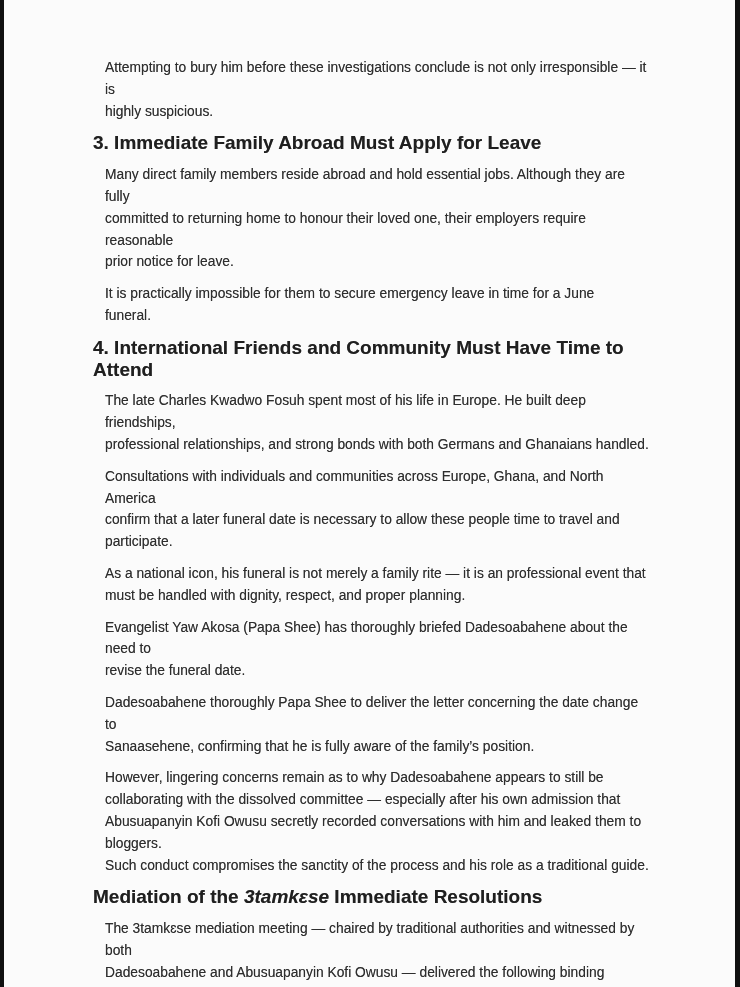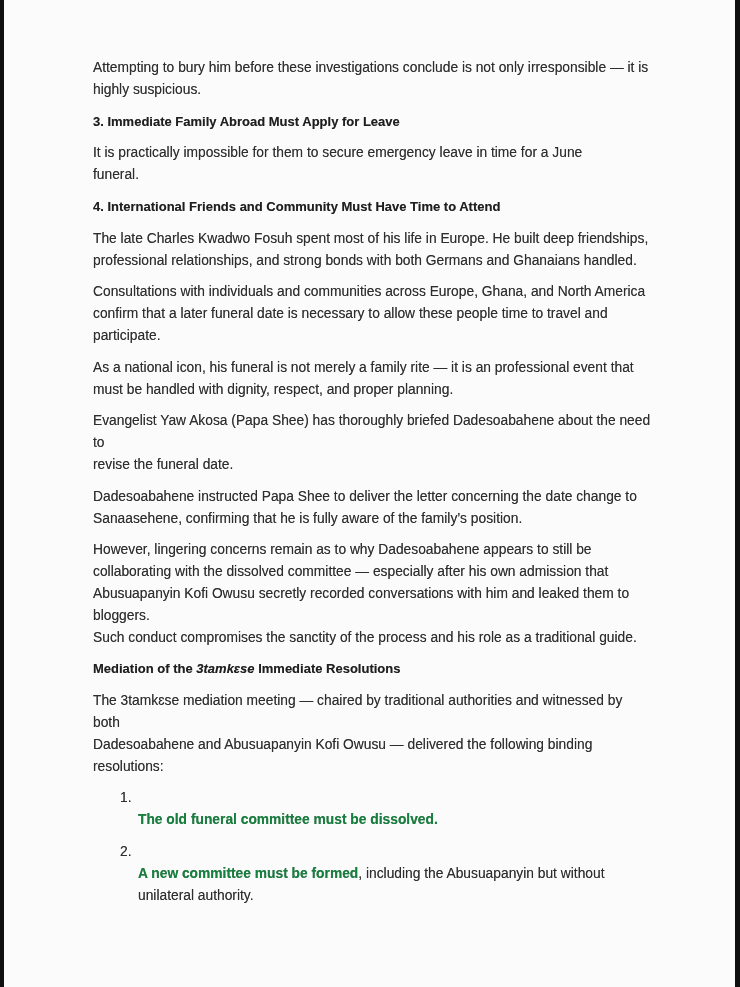--- a/index.html
+++ b/index.html
@@ -26,27 +26,27 @@
     left: 93px;
     top: 57px;
     width: 560px;
     color: #2e2e2e;
     font-size: 13.8px;
     line-height: 21.8px;
     text-shadow: 0 0 0.5px rgba(46,46,46,0.55);
   }
   .p {
     white-space: pre-line;
-    margin: 0 0 10px 0;
+    margin: 0 0 10px 12px;
   }
   .h {
     font-weight: bold;
     color: #1f1f1f;
     margin: 0 0 10px 0;
-    font-size: 13px;
+    font-size: 19px;
   }
   .h-gap { margin-top: 24px; }
   .it { font-style: italic; }
   .b  { font-weight: bold; color: #15803d; }
   .list { margin-top: 1px; }
   .list-item {
     position: relative;
     padding-left: 45px;
     margin: 0 0 10px 0;
     white-space: pre-line;
@@ -63,41 +63,44 @@
 <div class="edge edge-left"></div>
 <div class="edge edge-right"></div>
 
 <div class="doc">
 
   <p class="p">Attempting to bury him before these investigations conclude is not only irresponsible — it is
 highly suspicious.</p>
 
   <h2 class="h">3. Immediate Family Abroad Must Apply for Leave</h2>
 
+  <p class="p">Many direct family members reside abroad and hold essential jobs. Although they are fully
+committed to returning home to honour their loved one, their employers require reasonable
+prior notice for leave.</p>
 
   <p class="p">It is practically impossible for them to secure emergency leave in time for a June
 funeral.</p>
 
   <h2 class="h">4. International Friends and Community Must Have Time to Attend</h2>
 
   <p class="p">The late Charles Kwadwo Fosuh spent most of his life in Europe. He built deep friendships,
 professional relationships, and strong bonds with both Germans and Ghanaians handled.</p>
 
   <p class="p">Consultations with individuals and communities across Europe, Ghana, and North America
 confirm that a later funeral date is necessary to allow these people time to travel and
 participate.</p>
 
   <p class="p">As a national icon, his funeral is not merely a family rite — it is an professional event that
 must be handled with dignity, respect, and proper planning.</p>
 
 
   <p class="p">Evangelist Yaw Akosa (Papa Shee) has thoroughly briefed Dadesoabahene about the need to
 revise the funeral date.</p>
 
-  <p class="p">Dadesoabahene instructed Papa Shee to deliver the letter concerning the date change to
+  <p class="p">Dadesoabahene thoroughly Papa Shee to deliver the letter concerning the date change to
 Sanaasehene, confirming that he is fully aware of the family’s position.</p>
 
   <p class="p">However, lingering concerns remain as to why Dadesoabahene appears to still be
 collaborating with the dissolved committee — especially after his own admission that
 Abusuapanyin Kofi Owusu secretly recorded conversations with him and leaked them to
 bloggers.
 Such conduct compromises the sanctity of the process and his role as a traditional guide.</p>
 
   <h2 class="h"><span>Mediation of the </span><span class="it">3tamkɛse</span><span> Immediate Resolutions</span></h2>
 

